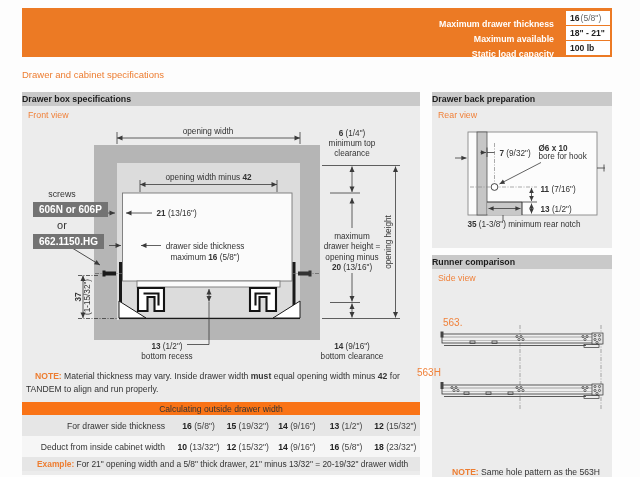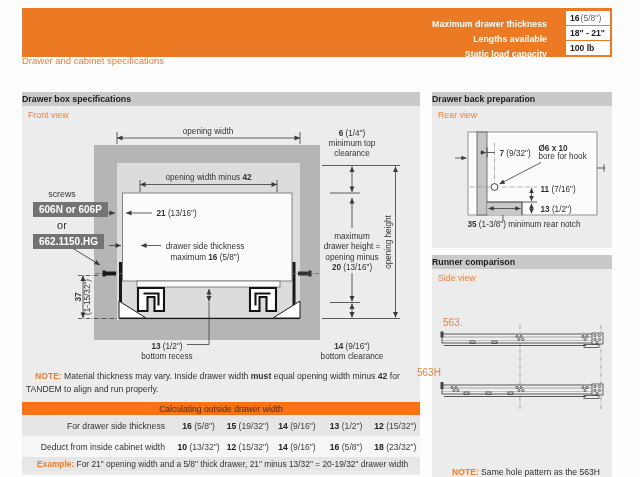--- a/index.html
+++ b/index.html
@@ -9,25 +9,25 @@
     background:#FDFDFD; font-family:"Liberation Sans", sans-serif; color:#333;
   }
   .abs { position:absolute; }
   .orange { color:#ED7D31; }
   .bold { font-weight:bold;padding-left:9px; }
 
   
   .banner { left:22px; top:8px; width:590px; height:49px; background:#EC7A24; }
   .spec-rows { position:absolute; top:2.5px; right:2px; }
   .spec-row { display:flex; align-items:center; height:14px; margin-bottom:1.4px; }
-  .spec-label { width:170px; text-align:right; padding-right:19px; color:#fff; font-weight:bold; font-size:8.8px;margin-top:12px; }
+  .spec-label { width:170px; text-align:right; padding-right:12px; color:#fff; font-weight:bold; font-size:8.8px;margin-top:12px; }
   .spec-value { width:44px; height:14px; background:#fff; font-size:8.6px; color:#222; display:flex; align-items:center; padding-left:4px; white-space:nowrap; }
   .spec-value .frac { color:#666; font-weight:normal; margin-left:1px; }
 
-  .page-title { left:22px; top:55px; font-size:9.5px; color:#ED7D31; }
+  .page-title { left:22px; top:69px; font-size:9.5px; color:#ED7D31; }
 
   .panel { background:#ECECEC; }
   .panel-header { height:14px; background:#C9C9C9; font-size:8.8px; font-weight:bold; color:#1d1d1d; padding:2px 0 0 0; }
   .view-label { position:absolute; left:6px; top:18px; font-size:8.8px; color:#F0823B; }
 
   .panel-front  { left:22px;  top:92px;  width:398px; height:383px; }
   .panel-back   { left:432px; top:92px;  width:180px; height:156px; }
   .panel-runner { left:432px; top:255px; width:180px; height:222px; }
 
   svg { display:block; }
@@ -66,21 +66,21 @@
   <div class="abs banner">
     <div class="spec-rows">
       <div class="spec-row">
         <div class="spec-label">Maximum drawer thickness</div>
         <div class="spec-value">
             <b>16</b>
             <span class="frac"> (5/8")</span>
           </div>
       </div>
       <div class="spec-row">
-        <div class="spec-label">Lengths available</div>
+        <div class="spec-label">Maximum available</div>
         <div class="spec-value">
             <b>18" - 21"</b>
             <span class="frac"></span>
           </div>
       </div>
       <div class="spec-row">
         <div class="spec-label">Static load capacity</div>
         <div class="spec-value">
             <b>100 lb</b>
             <span class="frac"></span>

